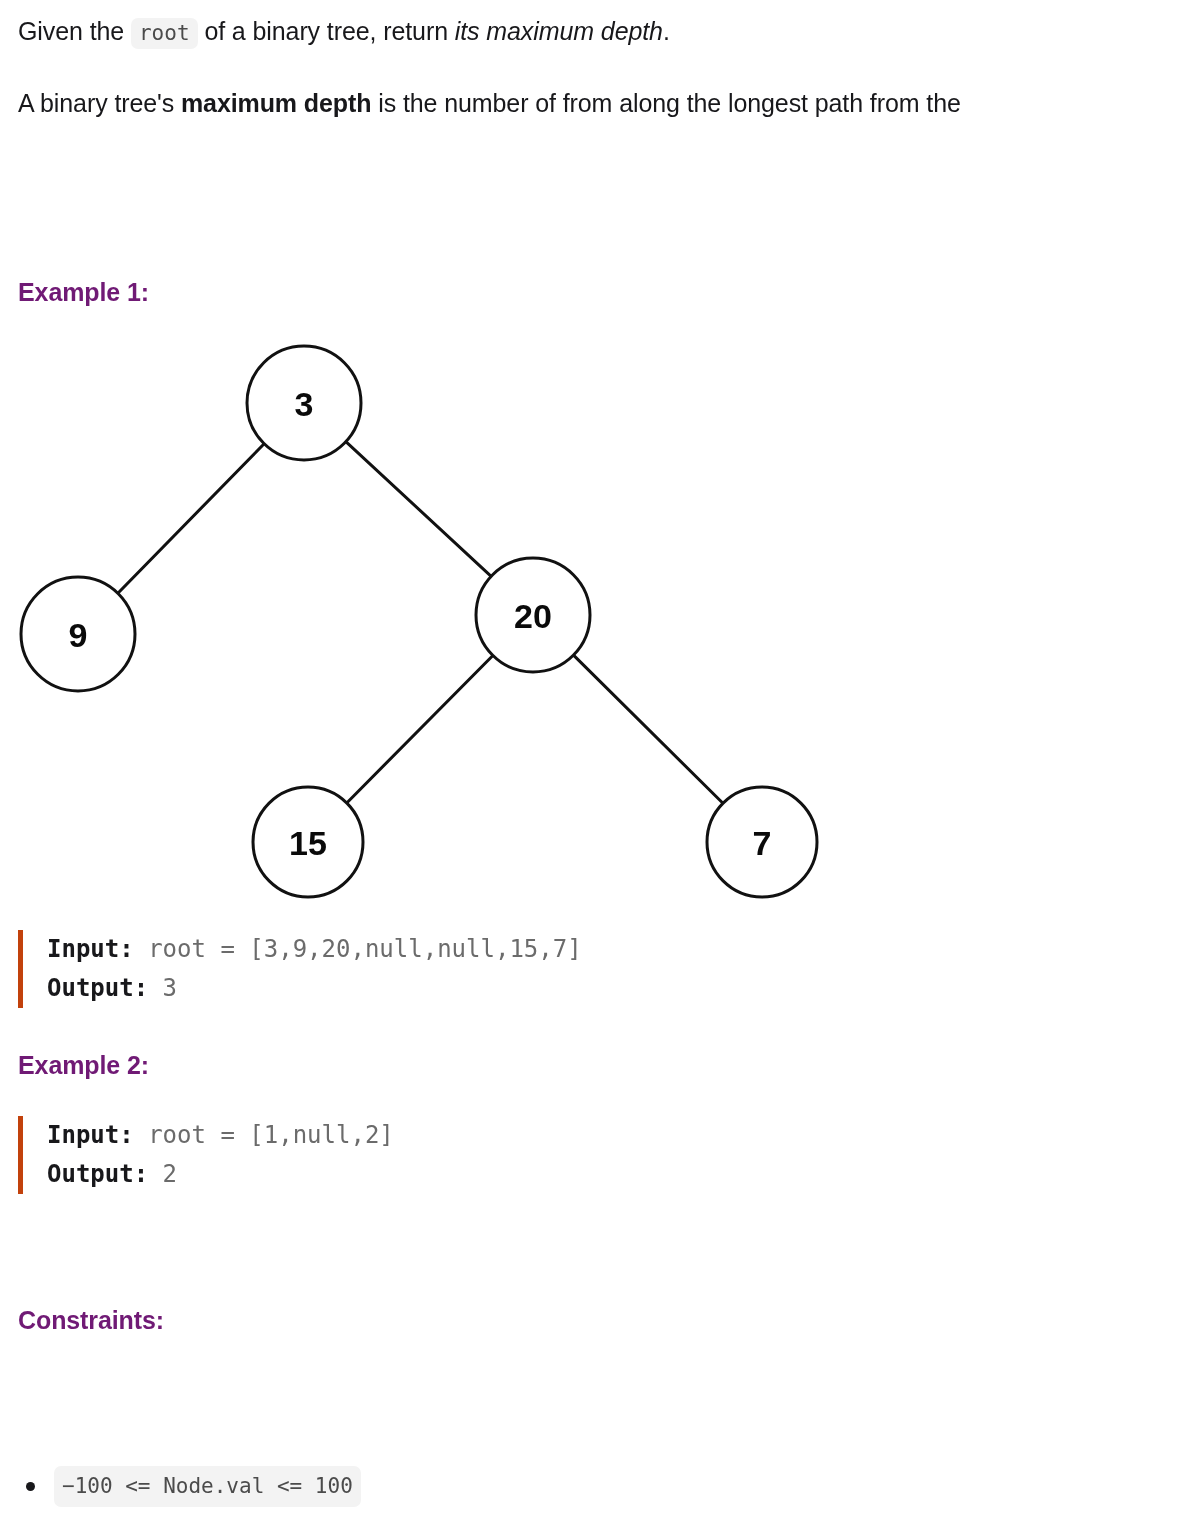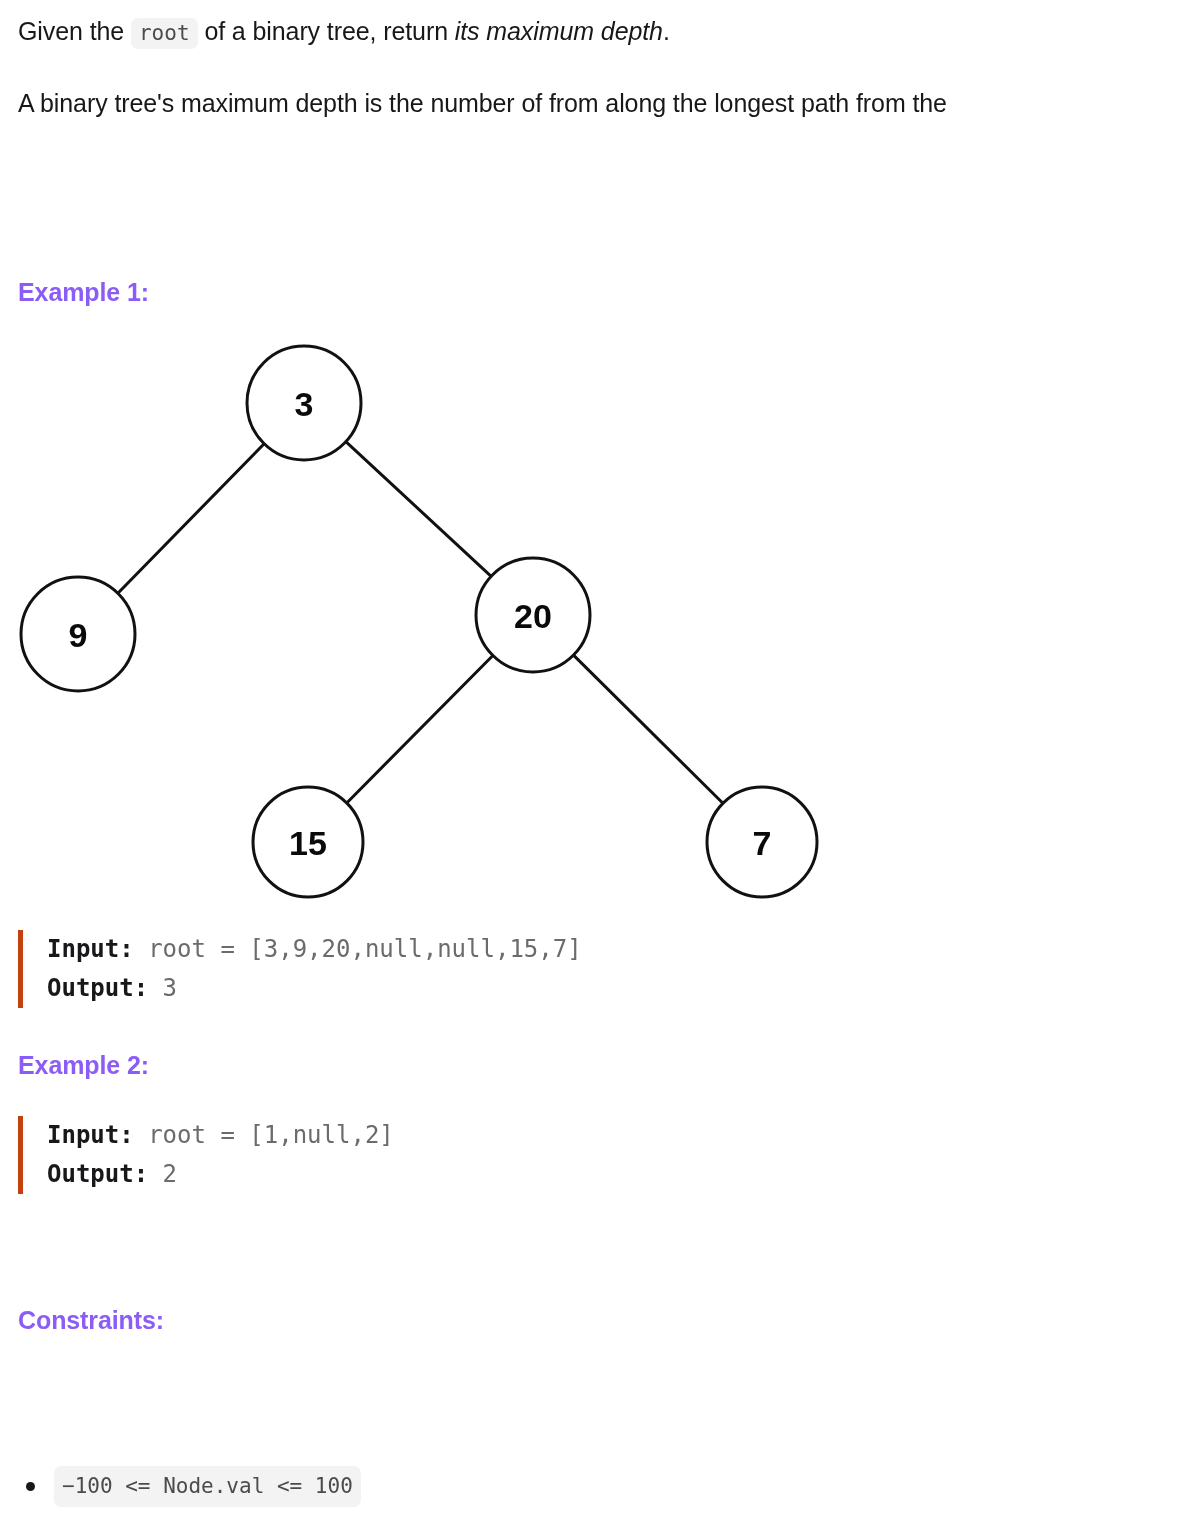--- a/index.html
+++ b/index.html
@@ -27,21 +27,21 @@
   
   .para {
     position: absolute;
     font-size: 25px;
     line-height: 47px;
     color: #18181b;
     letter-spacing: -0.1px;
   }
 
   .para b, .bold {
-    font-weight: normal;
+    font-weight: bold;
   }
   .ital {
     font-style: italic;
   }
 
   
   .code-chip {
     font-family: "DejaVu Sans Mono", "Liberation Mono", monospace;
     background: #f3f3f3;
     color: #4b4b4b;
@@ -55,21 +55,21 @@
     font-size: 13px;
     vertical-align: super;
     line-height: 0;
   }
 
   
   .heading {
     position: absolute;
     font-size: 25px;
     font-weight: bold;
-    color: #8b5cf6;
+    color: #701a75;
     letter-spacing: -0.1px;
   }
 
   
   .exblock {
     position: absolute;
     border-left: 5px solid #c2410c;
     padding-left: 24px;
     font-family: "DejaVu Sans Mono", "Liberation Mono", monospace;
     font-size: 24px;

